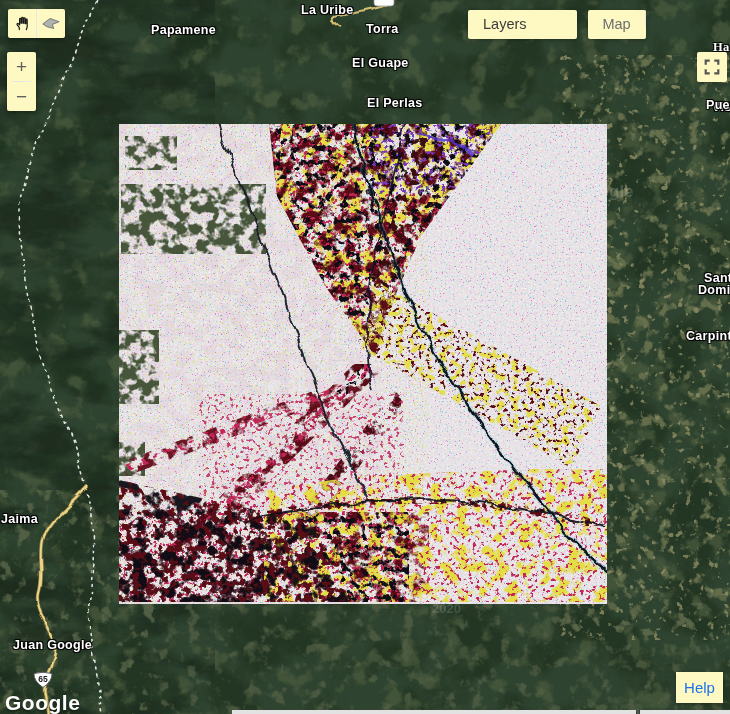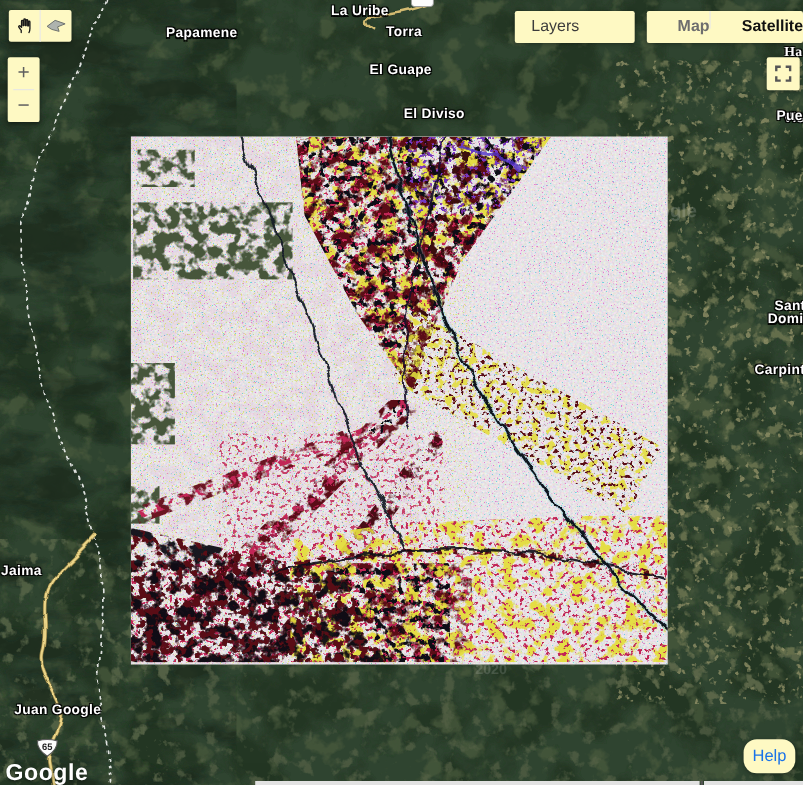--- a/index.html
+++ b/index.html
@@ -15,25 +15,25 @@
   .toolbar{left:8px;top:9px;width:57px;height:29px;display:flex;}
   .toolbar .cell{width:28px;height:29px;display:flex;align-items:center;justify-content:center;cursor:pointer;}
   .toolbar .cell + .cell{border-left:1px solid #e8e8e8;}
   .zoomctl{left:7px;top:52px;width:29px;height:59px;display:flex;flex-direction:column;}
   .zoomctl .zbtn{flex:1;display:flex;align-items:center;justify-content:center;
       font-size:19px;color:#5f5f5f;cursor:pointer;line-height:1;}
   .zoomctl .zdiv{height:1px;background:#e6e6e6;margin:0 5px;}
   .layersbox{left:468px;top:10px;width:109px;height:29px;line-height:29px;
       padding-left:15px;box-sizing:border-box;font-size:14.5px;color:#3c3c3c;cursor:pointer;}
   .mapsat{left:588px;top:10px;height:29px;display:flex;overflow:hidden;}
-  .mapsat .seg{height:16px;line-height:29px;text-align:right;font-size:14.5px;cursor:pointer;font-weight:bold;}
+  .mapsat .seg{height:16px;line-height:29px;text-align:center;font-size:14.5px;cursor:pointer;}
   .seg-map{width:57px;color:#6e6e6e;border-right:1px solid #e8e8e8;}
   .seg-sat{width:84px;color:#111;font-weight:700;}
   .fsbtn{left:697px;top:52px;width:30px;height:30px;display:flex;align-items:center;justify-content:center;cursor:pointer;}
-  .helpbtn{left:676px;top:672px;width:47px;height:31px;border-radius:12px;line-height:31px;
+  .helpbtn{left:676px;top:672px;width:47px;height:31px;border-radius:0;line-height:31px;
       text-align:center;color:#1a73e8;font-size:15px;cursor:pointer;}
   .glogo{position:absolute;left:5px;top:691px;color:#fff;font-size:21px;font-weight:700;
       letter-spacing:.5px;text-shadow:0 1px 3px rgba(0,0,0,.55);}
   .attrib{position:absolute;top:710px;height:4px;background:#e2e2e2;}
   .attrib.a1{left:232px;width:404px;}
   .attrib.a2{left:640px;width:90px;}
   .attrib-tick{position:absolute;top:710px;left:637px;width:2px;height:4px;background:#555;}
 </style>
 </head>
 <body>
@@ -239,23 +239,23 @@
                C 386,334 414,368 436,396 C 456,420 474,436 494,452" fill="none" stroke="#10141f" stroke-width="2.3"></path>
       <path d="M98,-6 C 108,26 120,58 134,92 C 148,126 160,160 172,196 C 186,238 202,282 220,318
                C 232,342 242,360 250,376" fill="none" stroke="#151c29" stroke-width="2" opacity=".95"></path>
       <path d="M286,-4 C 278,36 268,76 260,116 C 254,148 248,182 248,214 C 248,234 250,252 254,266" fill="none" stroke="#16122a" stroke-width="1.8" opacity=".9"></path>
       <path d="M300,8 C 320,18 340,12 356,30" fill="none" stroke="#5233c9" stroke-width="3" opacity=".8"></path>
     </g>
   </svg>
 
   <span class="place-label" style="left: 151px; top: 23px;">Papamene</span>
   <span class="place-label" style="left: 301px; top: 3px;">La Uribe</span>
-  <span class="place-label" style="left: 351px; top: 22px;">Torra</span>
-  <span class="place-label" style="left: 336px; top: 56px;">El Guape</span>
-  <span class="place-label" style="left: 367px; top: 96px;">El Diviso</span>
+  <span class="place-label" style="left: 366px; top: 22px;">Torra</span>
+  <span class="place-label" style="left: 352px; top: 56px;">El Guape</span>
+  <span class="place-label" style="left: 367px; top: 96px;">El Perlas</span>
   <span class="place-label" style="left: 713px; top: 40px; font-family: Liberation Serif, serif;">Ha</span>
   <span class="place-label" style="left: 712px; top: 100px;">Vis</span>
   <span class="place-label" style="left: 706px; top: 98px;">Puer</span>
   <span class="place-label" style="left: 704px; top: 271px;">Sant</span>
   <span class="place-label" style="left: 698px; top: 283px;">Domin</span>
   <span class="place-label" style="left: 686px; top: 329px;">Carpinte</span>
   <span class="place-label" style="left: 1px; top: 512px;">Jaima</span>
   <span class="place-label" style="left: 13px; top: 638px;">Juan Google</span>
 
   <svg class="layer" width="24" height="20" viewBox="0 0 24 20" style="left:31px;top:670px">
@@ -282,21 +282,20 @@
   <div class="card zoomctl">
     <div class="zbtn">+</div>
     <div class="zdiv"></div>
     <div class="zbtn">−</div>
   </div>
 
   <div class="card layersbox">Layers</div>
 
   <div class="card mapsat">
     <div class="seg seg-map">Map</div>
-    <div class="seg seg-sat">Satellite</div>
   </div>
 
   <div class="card fsbtn">
     <svg width="18" height="18" viewBox="0 0 20 20">
       <path d="M3,7.5 V3 H7.5 M12.5,3 H17 V7.5 M17,12.5 V17 H12.5 M7.5,17 H3 V12.5" fill="none" stroke="#565656" stroke-width="2.4"></path>
     </svg>
   </div>
 
   <div class="card helpbtn">Help</div>
 

